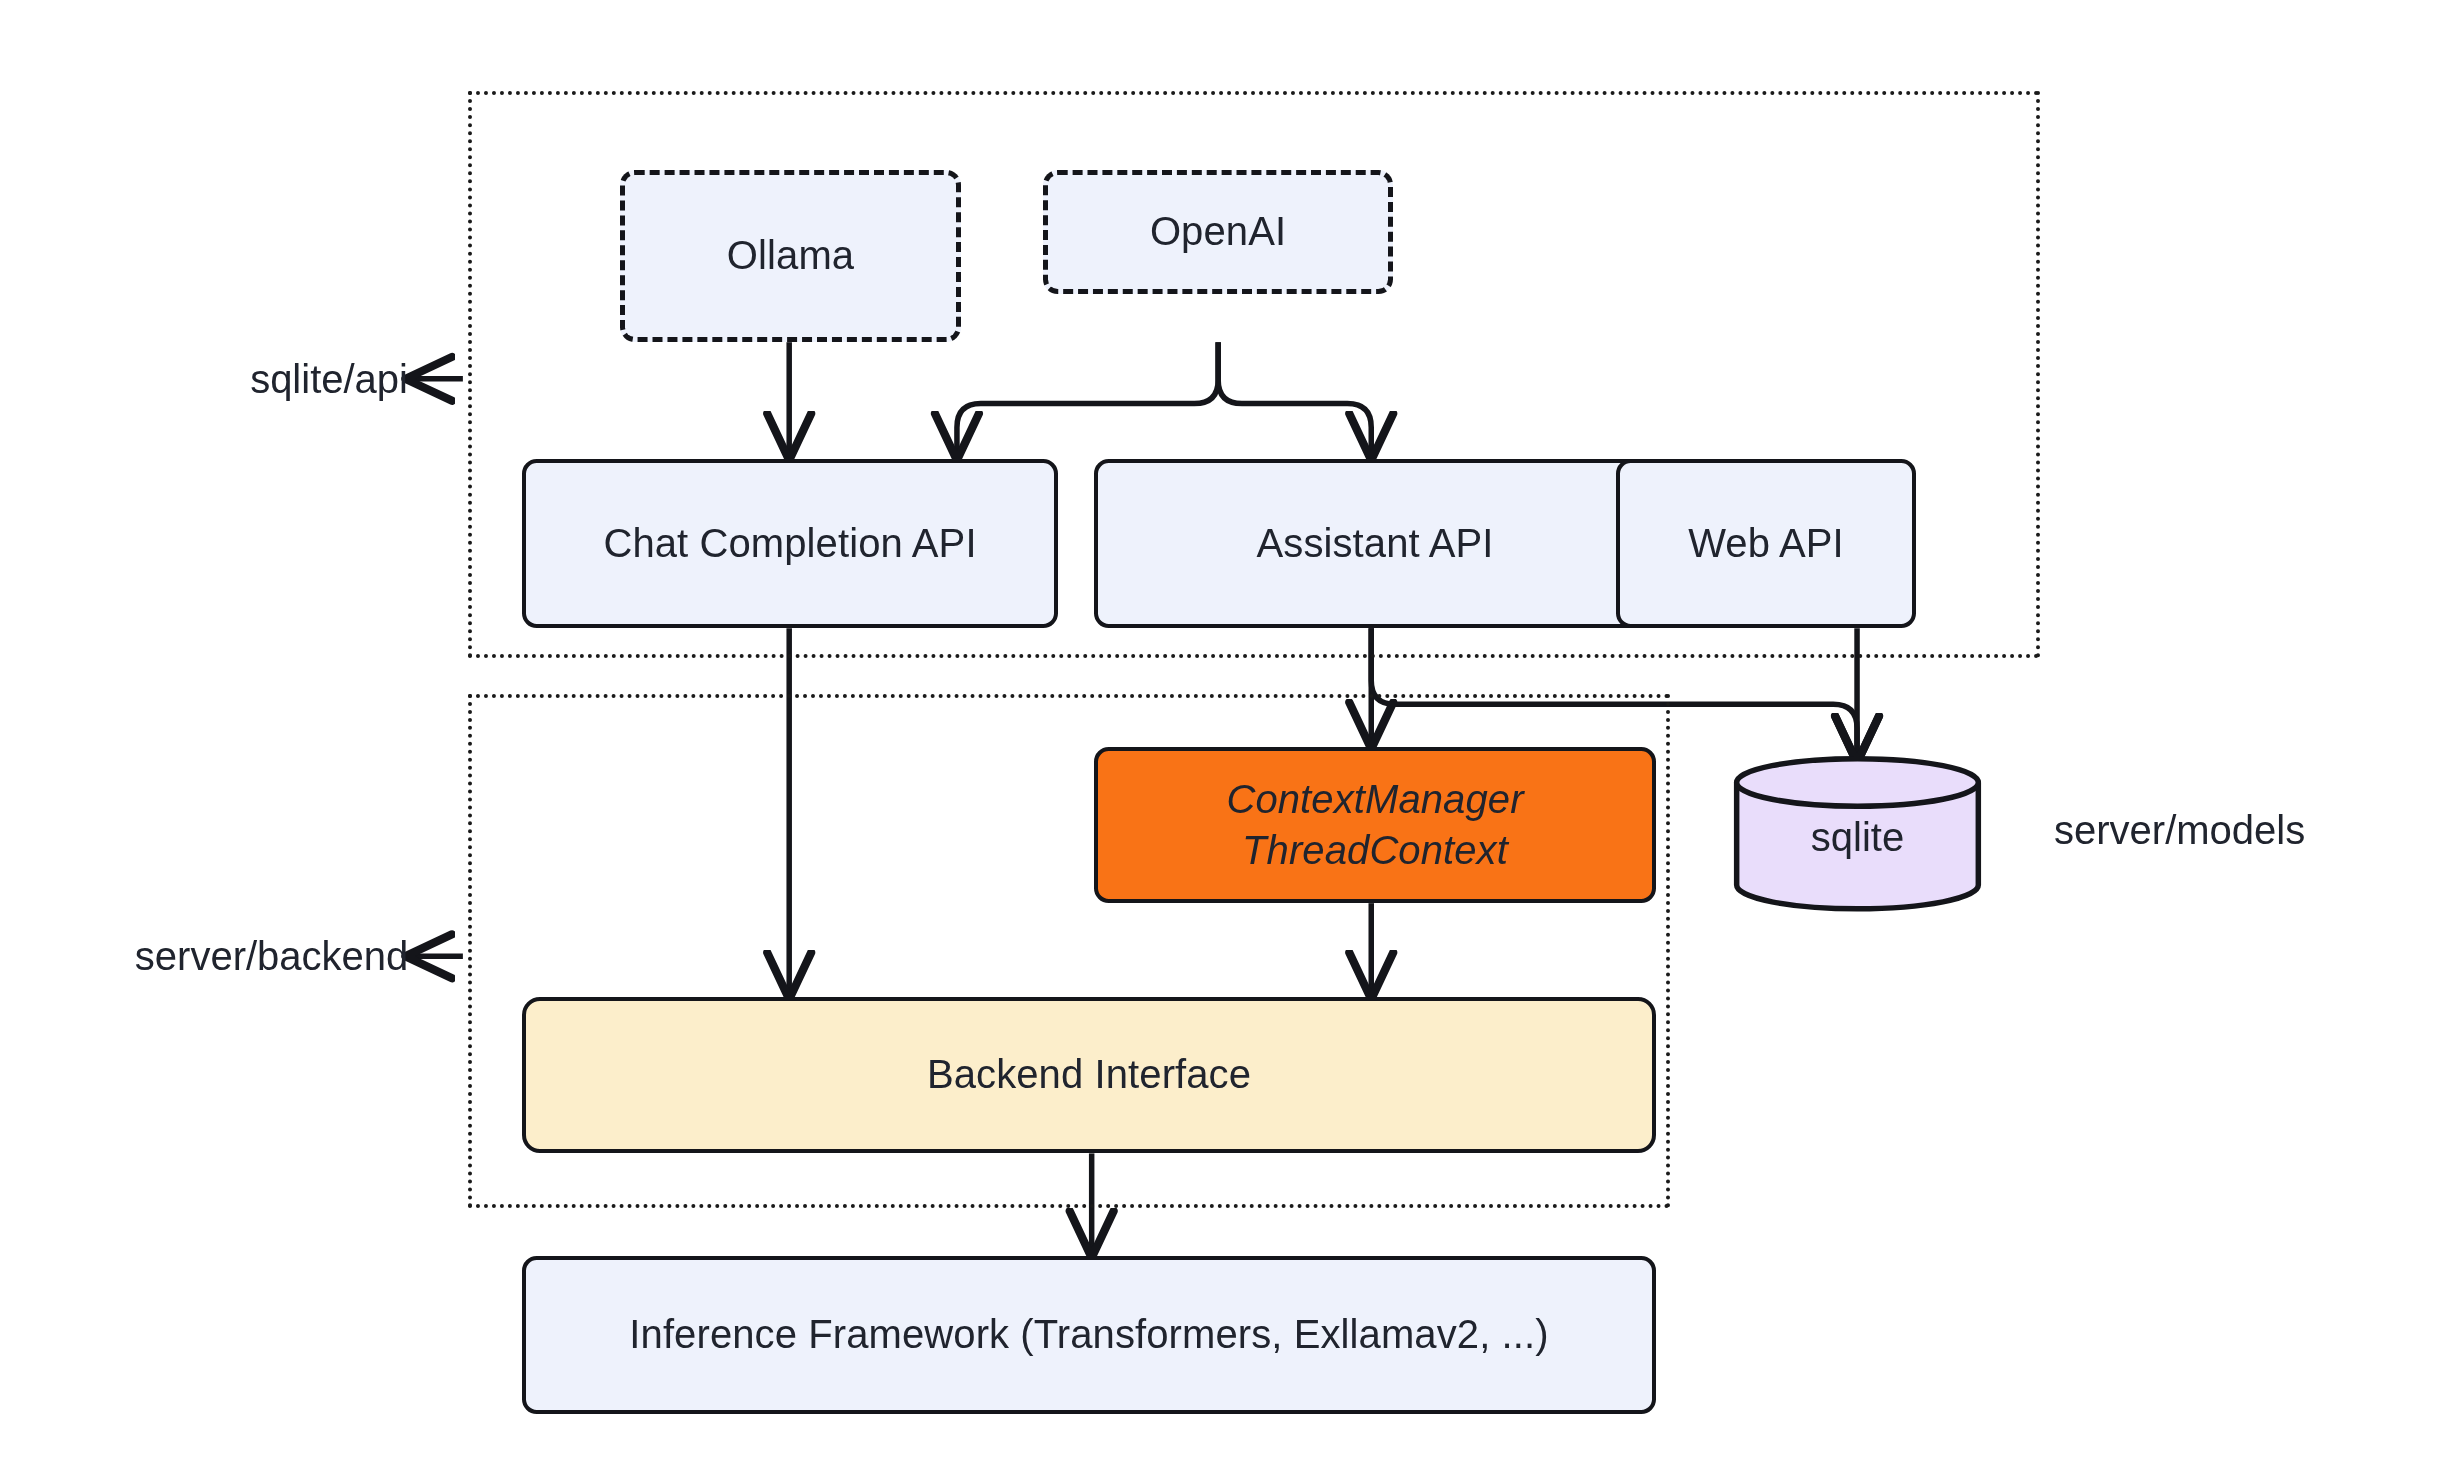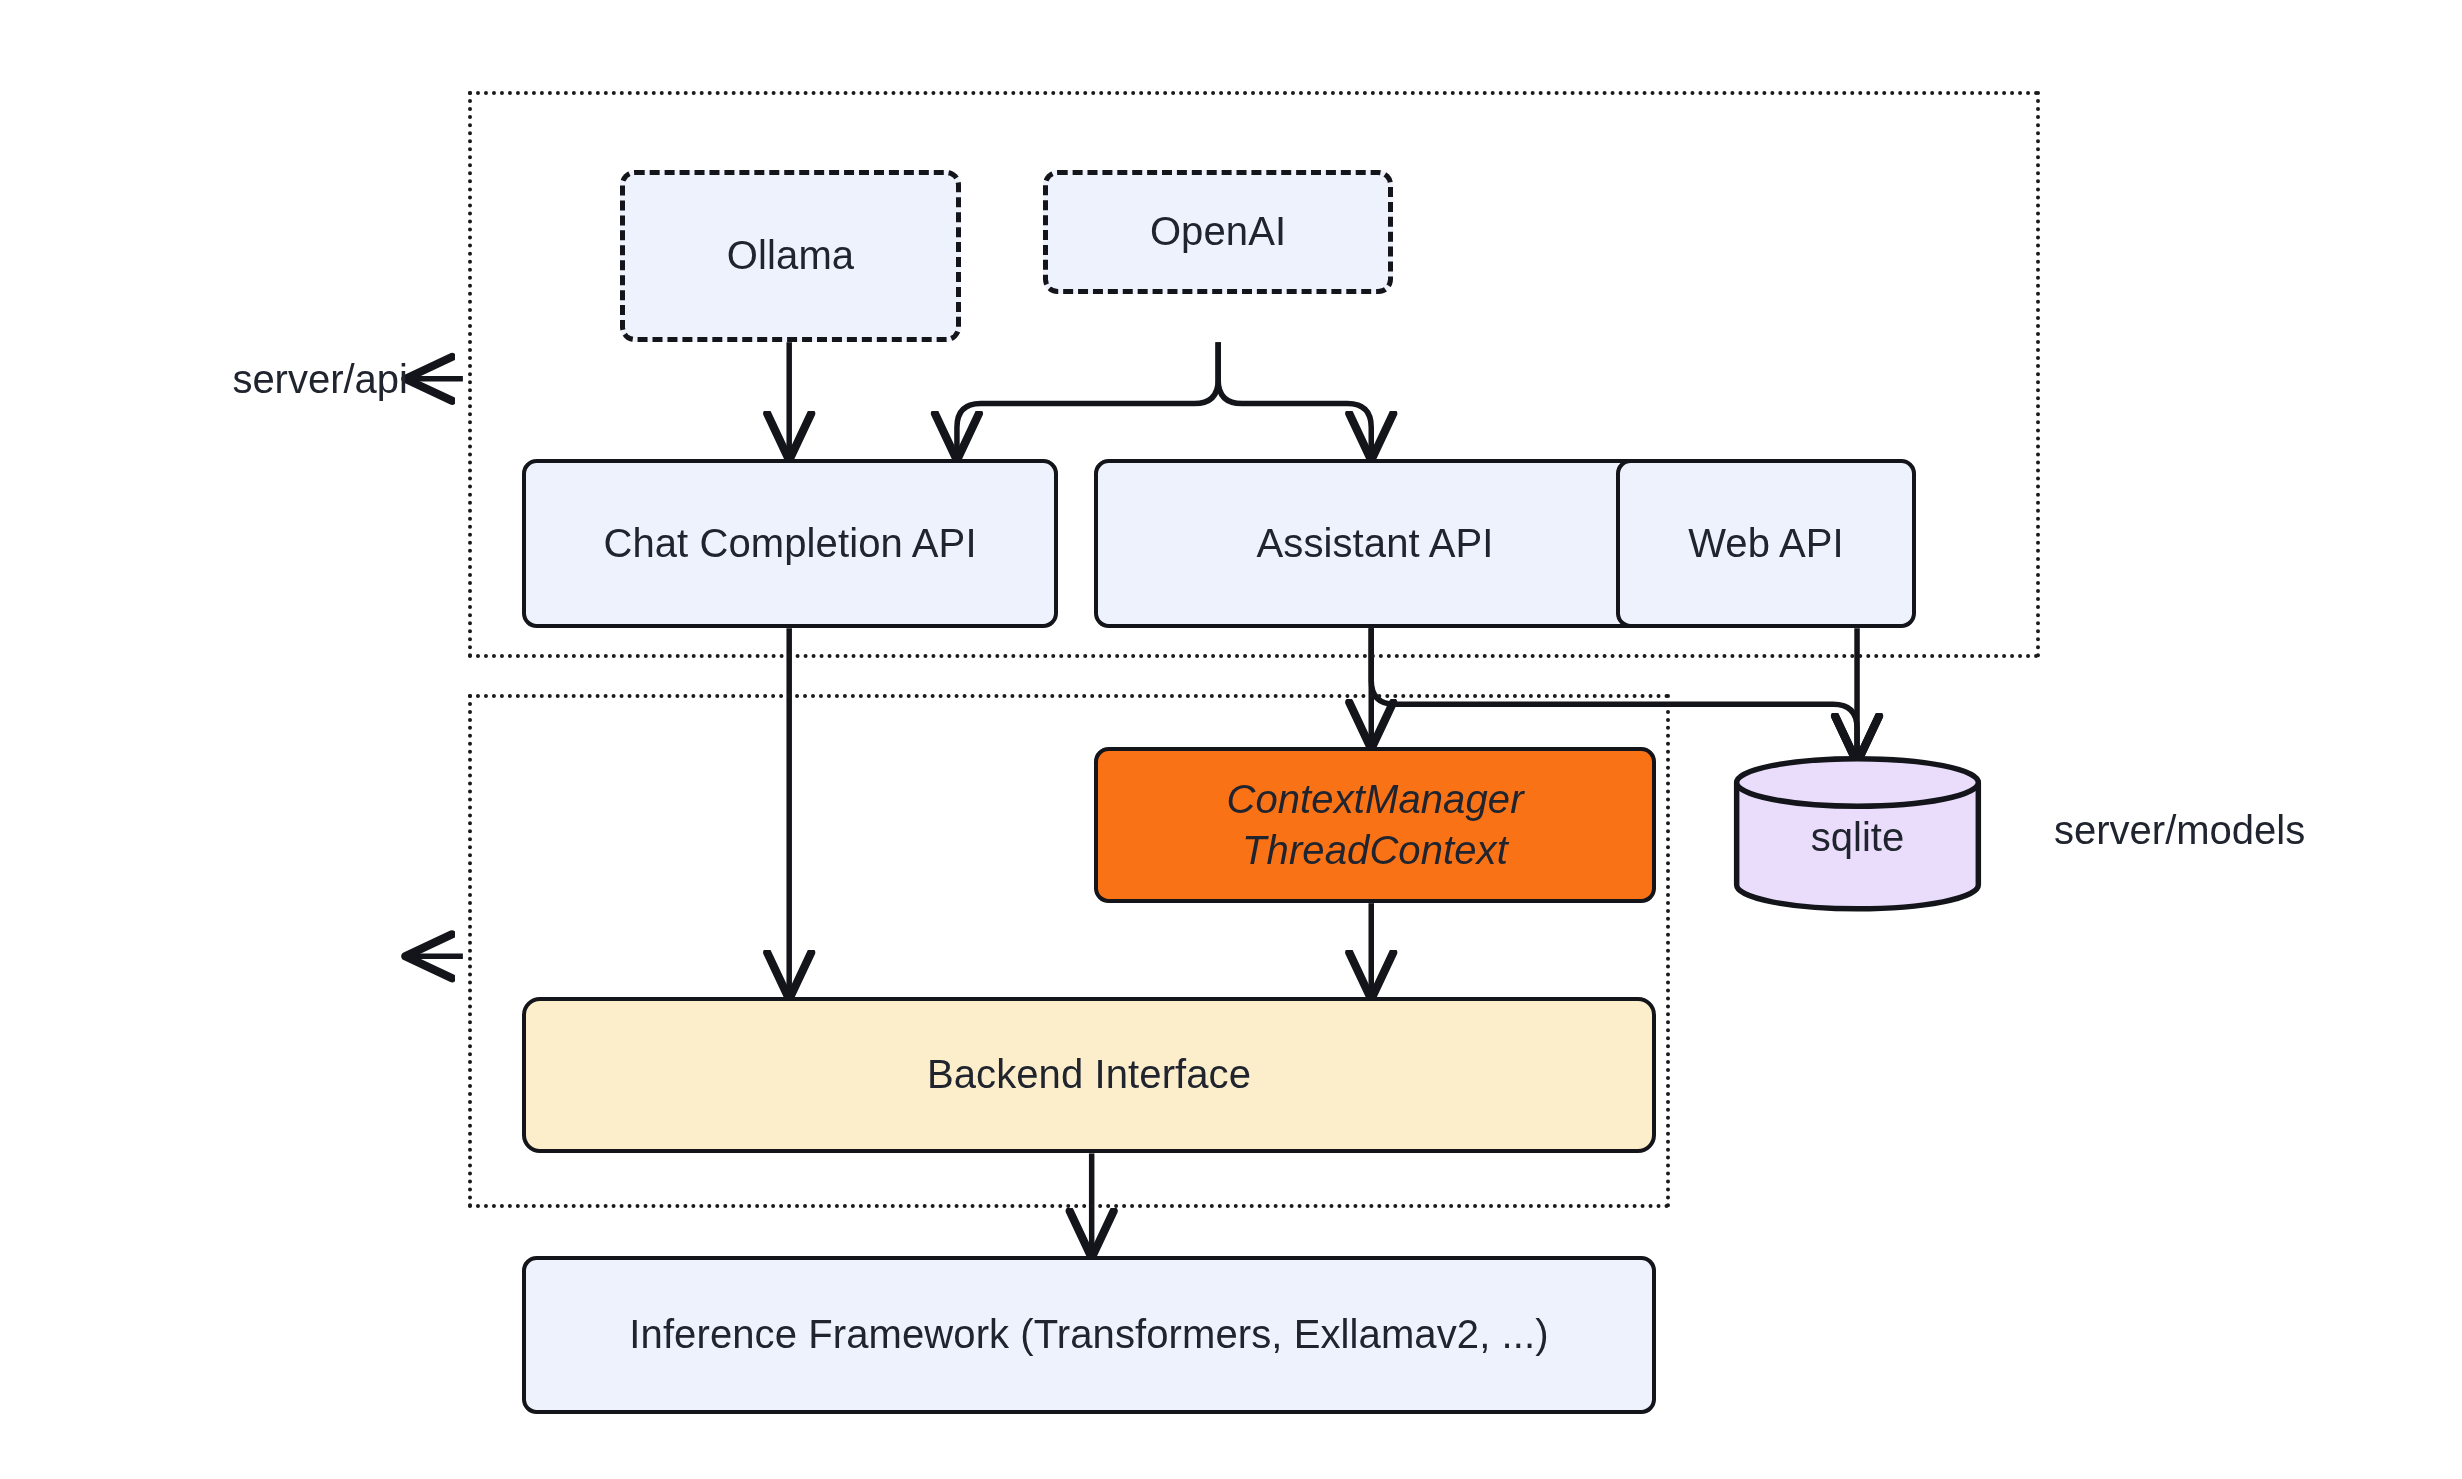--- a/index.html
+++ b/index.html
@@ -174,22 +174,25 @@
 
   <div class="node yellow" style="left:522px; top:997px; width:1134px; height:156px;">
     <span class="label">Backend Interface</span>
   </div>
 
   <div class="node" style="left:522px; top:1256px; width:1134px; height:158px;">
     <span class="label">Inference Framework (Transformers, Exllamav2, ...)</span>
   </div>
 
   <div class="side-label right-aligned" style="left:55px; top:354px; width:353px; height:51px;">
-    <span>server/api</span>
+    <span>sqlite/api</span>
   </div>
 
+  <div class="side-label right-aligned" style="left:18.3px; top:931px; width:390px; height:51px;">
+    <span>server/backend</span>
+  </div>
 
   <div class="side-label" style="left:2054px; top:805px; height:51px;">
     <span>server/models</span>
   </div>
 
 </div>
 
 
 </body></html>

